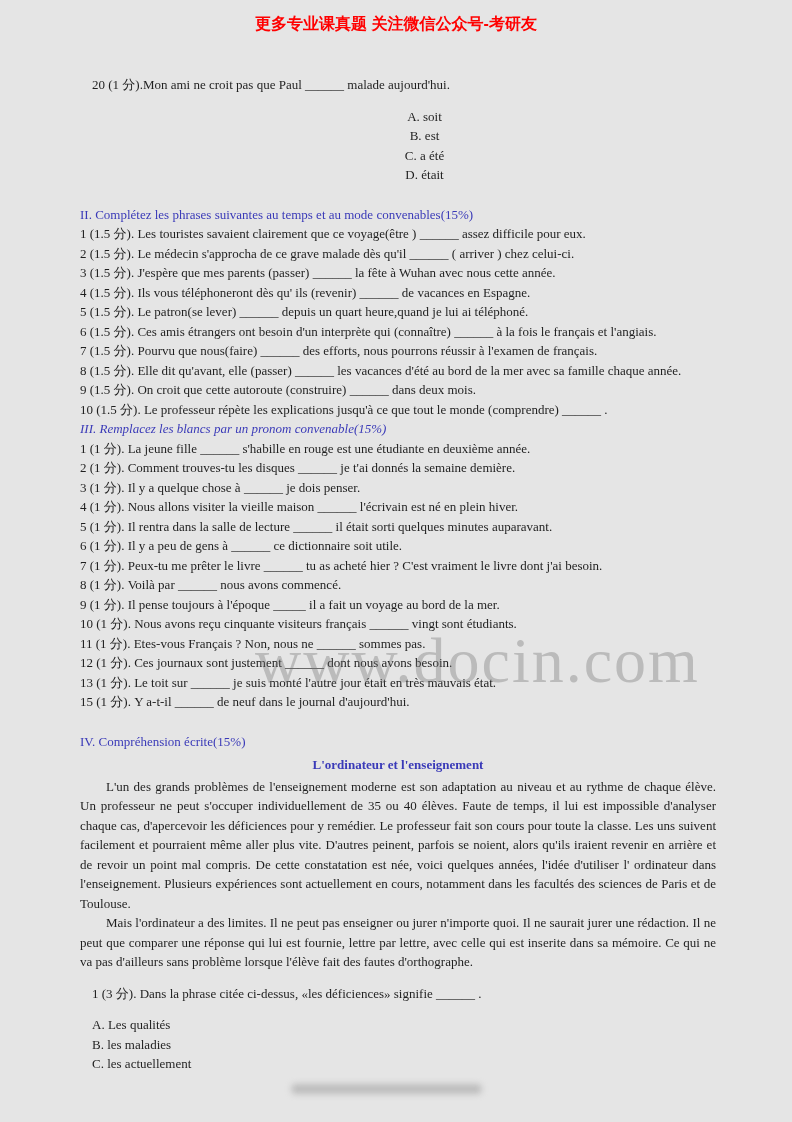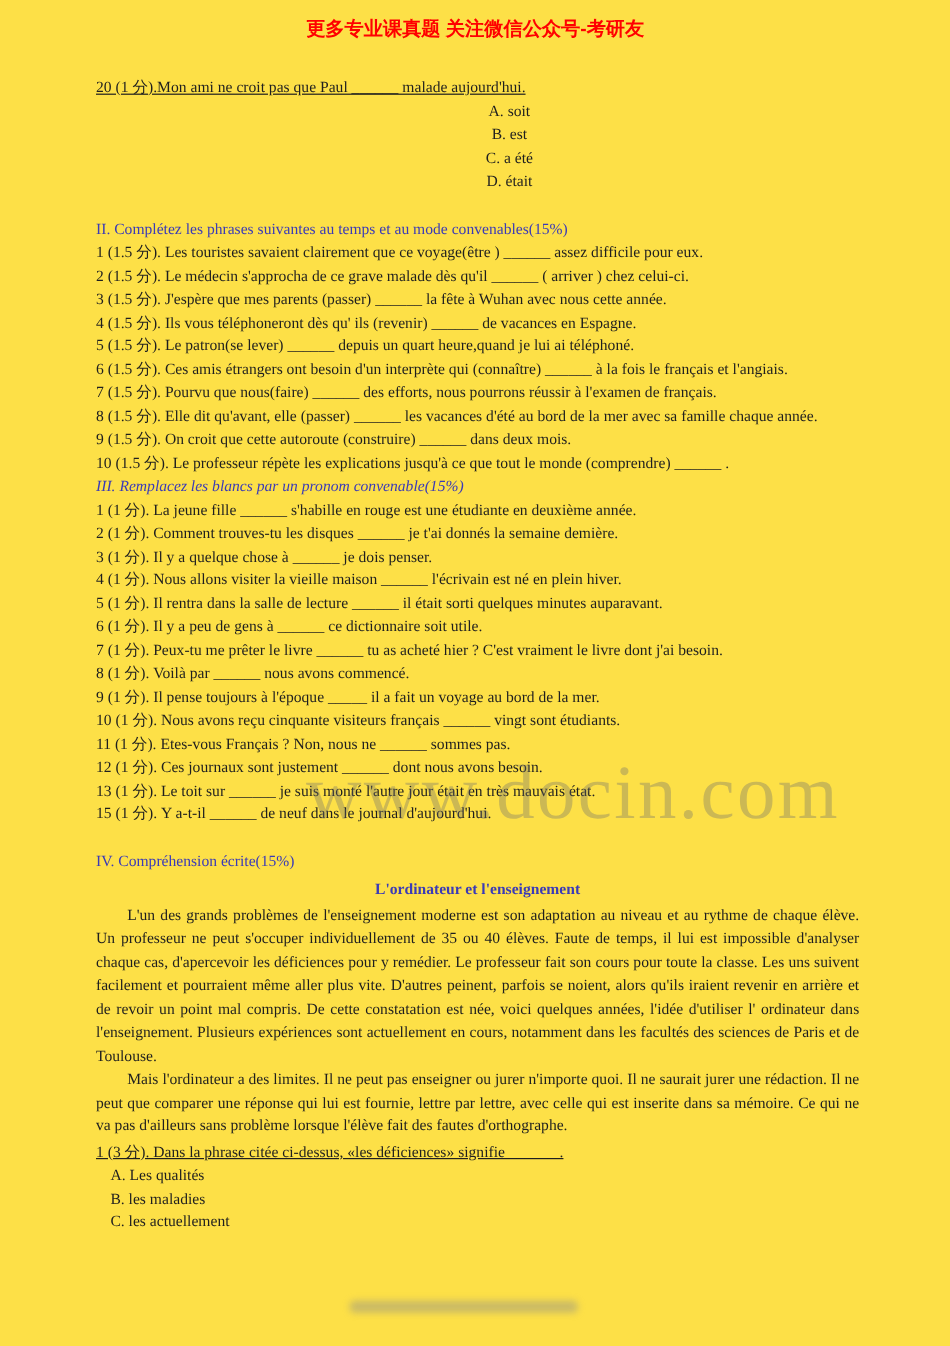--- a/index.html
+++ b/index.html
@@ -1,39 +1,39 @@
 <!DOCTYPE html>
 <html><head>
 <meta charset="utf-8">
 <style>
   * { box-sizing: border-box; }
   html, body { margin: 0; padding: 0; background: #ffffff; }
   .page {
     position: relative;
     width: 792px;
     height: 1122px;
-    background: #fde047;
+    background: #e5e5e5;
     overflow: hidden;
     font-family: "Liberation Serif", "DejaVu Serif", serif;
     font-size: 13px;
     color: #1f1f1f;
   }
   .promo-header {
     margin-top: 14px;
     text-align: center;
     color: #ff0000;
     font-weight: bold;
     font-size: 16px;
     font-family: "Liberation Sans", "DejaVu Sans", sans-serif;
   }
   .content {
     padding: 28px 76px 0 80px;
     line-height: 1.5;
   }
-  .q-stem { margin: 0; text-decoration: underline; }
+  .q-stem { margin: 12px; }
   .options-q20 div { padding-left: 53px; text-align: center; }
   .options-q1 div { padding-left: 12px; }
   .sec-title {
     color: #3a3ab8;
     margin: 20px 0 0 0;
     font-weight: normal;
     font-size: 13px;
   }
   .sec-title.tight { margin-top: 0; font-style: italic; }
   .item { margin: 0; }

